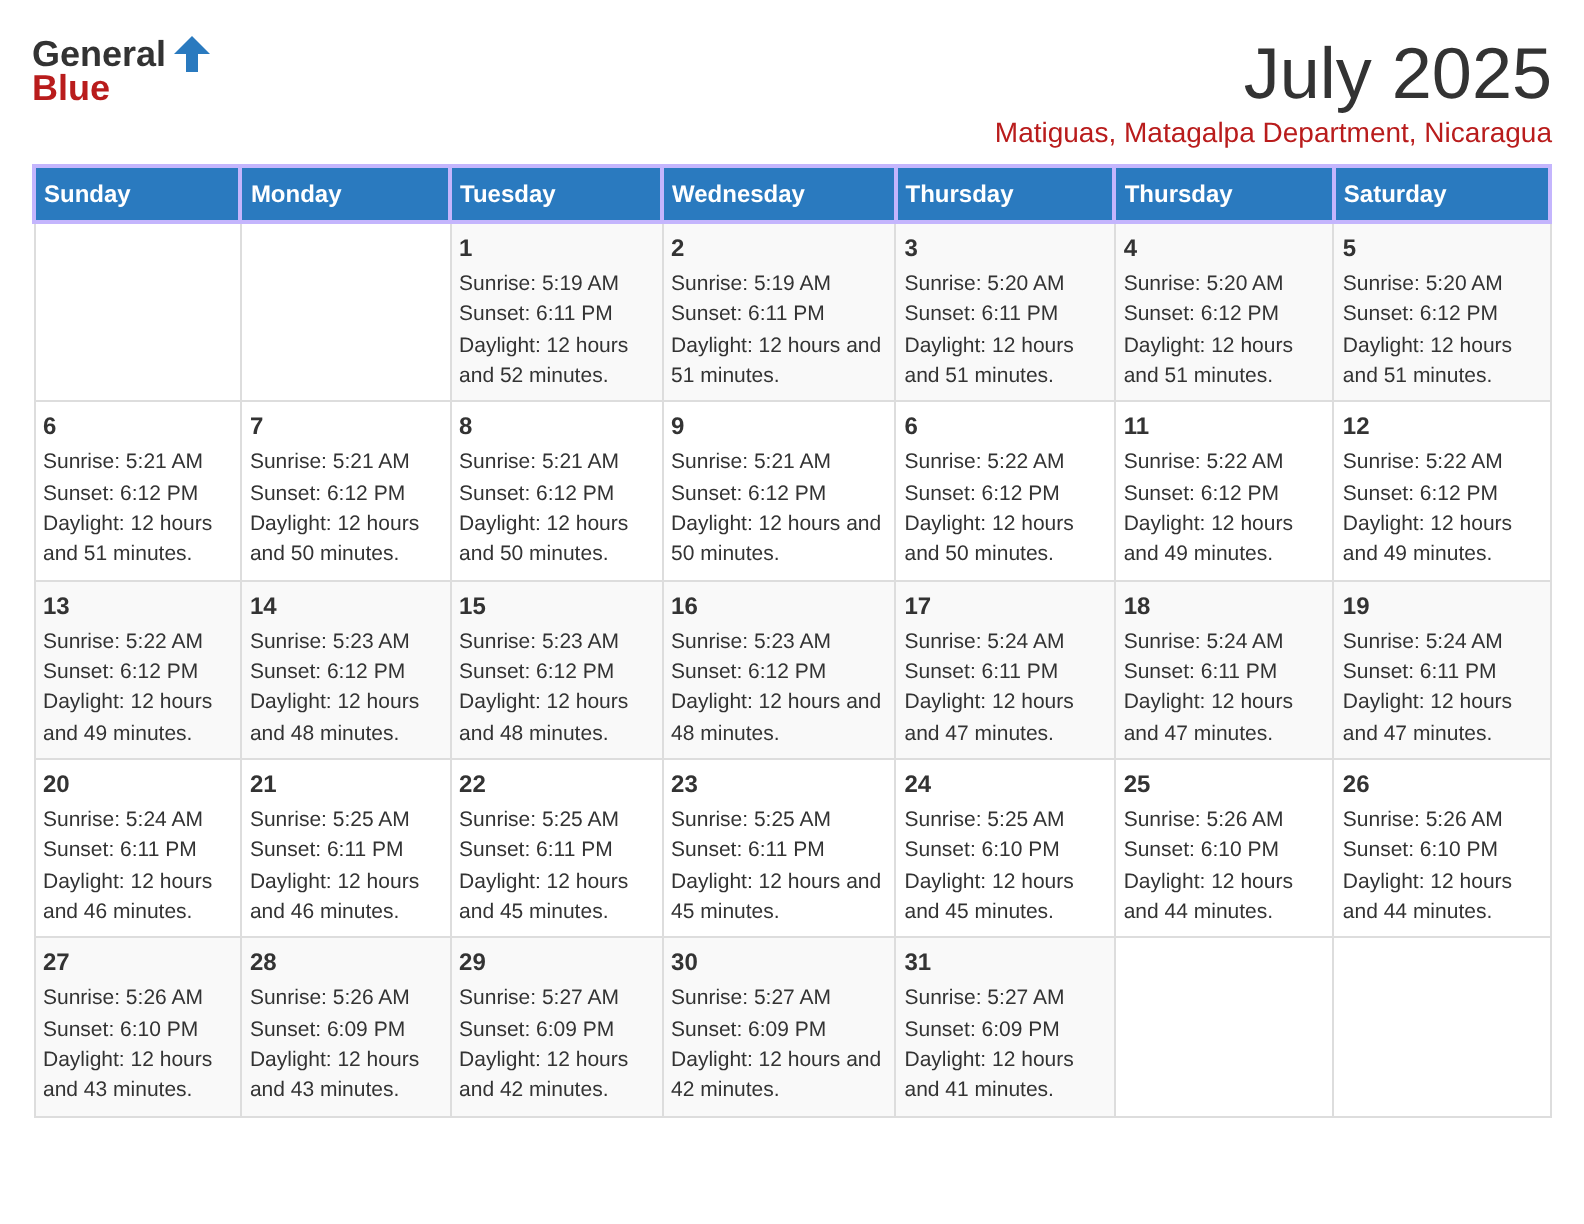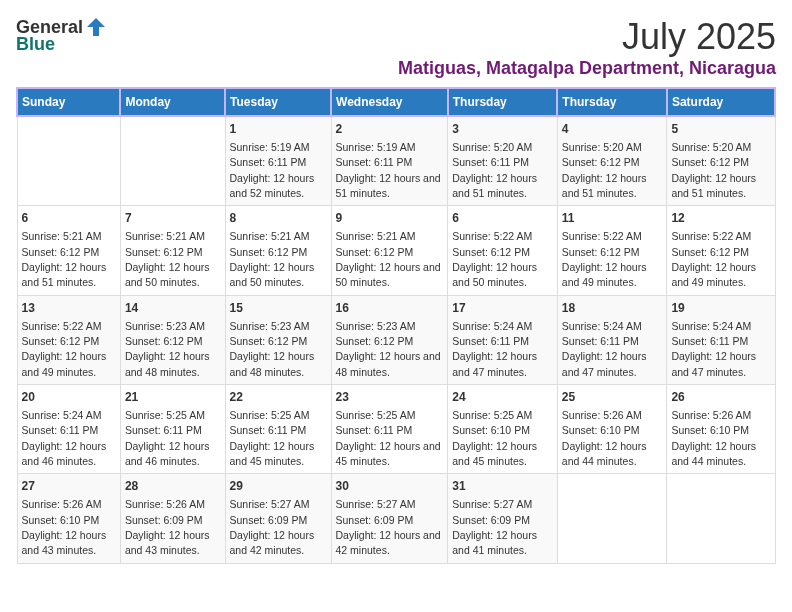--- a/index.html
+++ b/index.html
@@ -29,23 +29,22 @@
     }
     .title-area {
       text-align: right;
     }
     .month-title {
       font-size: 36px;
       font-weight: normal;
       color: #333;
     }
     .location-subtitle {
-      font-size: 18px;
-      color: #701a75;
-      font-weight: bold;
+      font-size: 14px;
+      color: #b91c1c;
     }
     table {
       width: 100%;
       border-collapse: collapse;
       font-size: 11px;
     }
     thead tr th {
       background-color: #2a7abf;
       color: #fff;
       padding: 6px 4px;
@@ -88,21 +87,21 @@
 <body>
 
 <div class="header-area">
   <div class="logo">
     <div class="logo-top-row">
       <span style="font-size:18px;font-weight:bold;color:#333;">General</span>
       <svg width="22" height="22" viewBox="0 0 22 22">
         <polygon points="11,2 20,11 14,11 14,20 8,20 8,11 2,11" fill="#2a7abf"></polygon>
       </svg>
     </div>
-    <span style="font-size:18px;font-weight:bold;color:#0f766e;margin-top:-4px;">Blue</span>
+    <span style="font-size:18px;font-weight:bold;color:#b91c1c;margin-top:-4px;">Blue</span>
   </div>
   <div class="title-area">
     <div class="month-title">July 2025</div>
     <div class="location-subtitle">Matiguas, Matagalpa Department, Nicaragua</div>
   </div>
 </div>
 
 <table>
   <thead>
     <tr>

